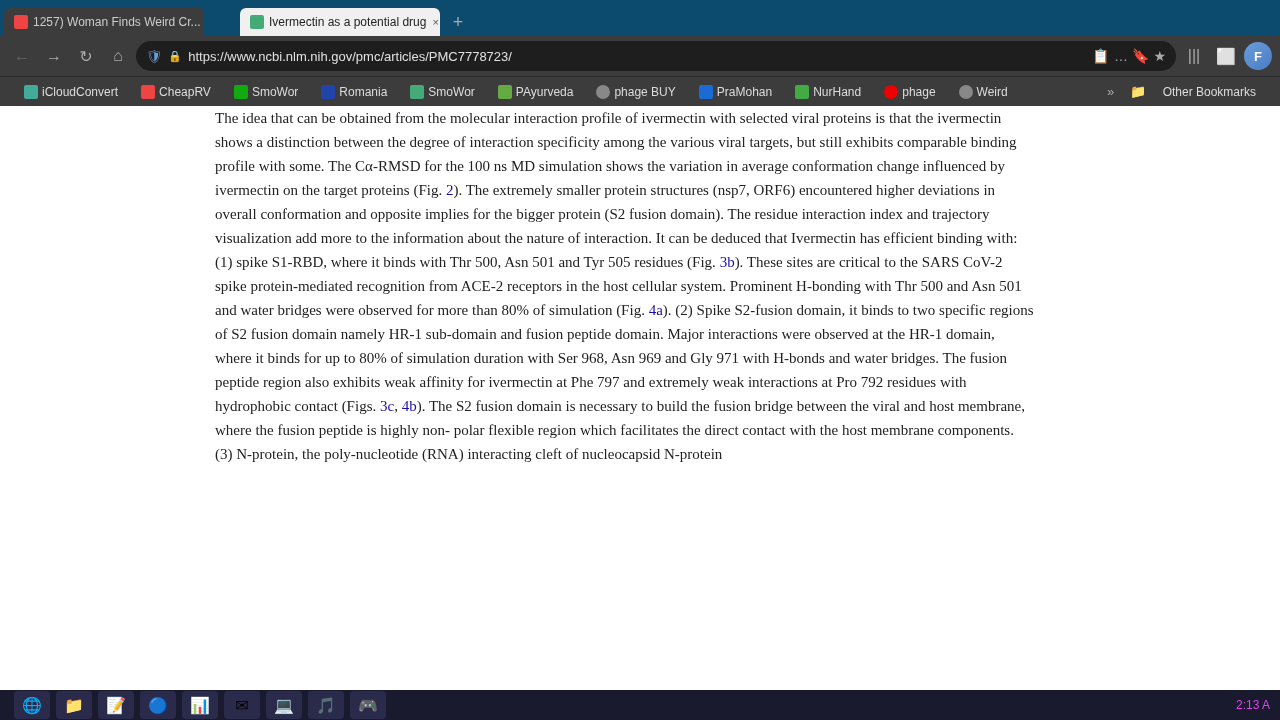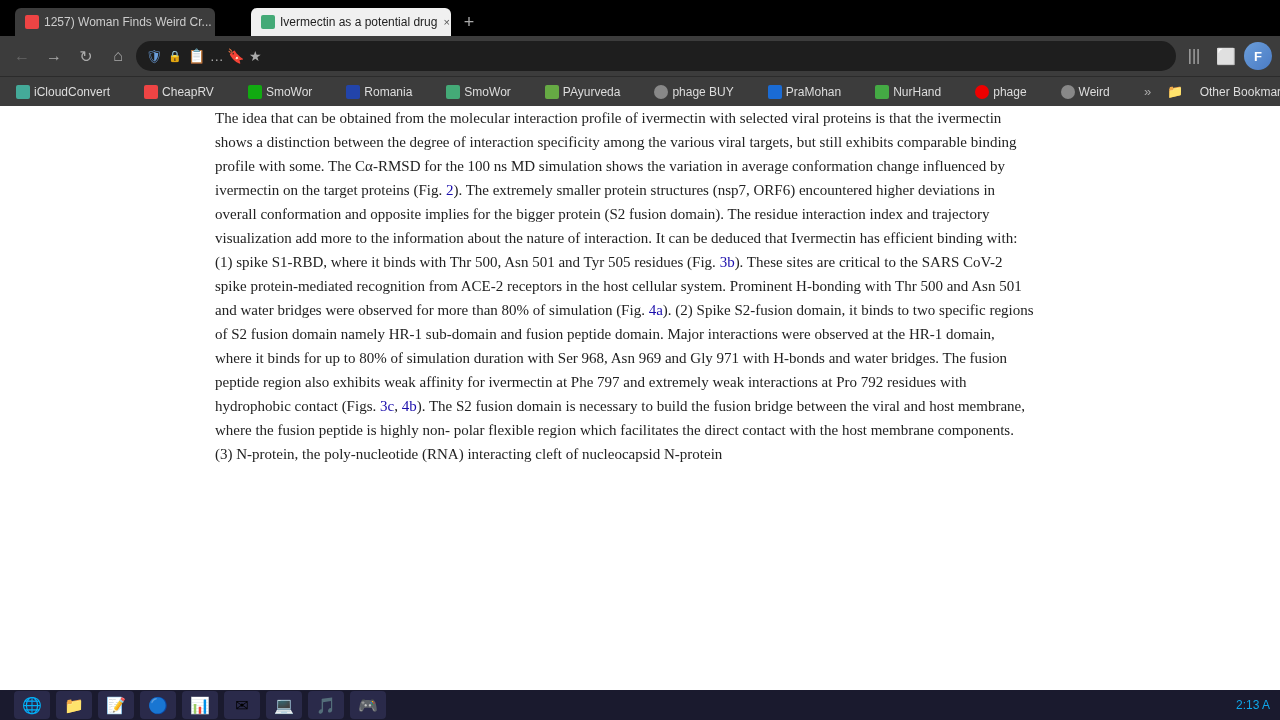--- a/index.html
+++ b/index.html
@@ -5,22 +5,22 @@
     * { margin: 0; padding: 0; box-sizing: border-box; }
     body { font-family: Arial, sans-serif; background: #f0f0f0; width: 1280px; height: 720px; overflow: hidden; }
 
     
     .browser-chrome { background: #3c3c3c; width: 100%; }
 
     
     .tab-bar {
       display: flex;
       align-items: flex-end;
-      background: #000000;
-      padding: 6px 0 0 11px;
+      background: #0c4a6e;
+      padding: 6px 0 0 0;
       height: 36px;
     }
     .tab {
       display: flex;
       align-items: center;
       padding: 0 10px;
       height: 28px;
       background: #3c3c3c;
       color: #ccc;
       font-size: 12px;
@@ -130,23 +130,23 @@
       background: linear-gradient(135deg, #6b9edb, #4a7bc4);
       display: flex; align-items: center; justify-content: center;
       color: white; font-size: 13px; font-weight: bold; cursor: pointer;
     }
 
     
     .bookmarks-bar {
       display: flex;
       align-items: center;
       background: #3c3c3c;
-      padding: 2px 8px;
+      padding: 2px 16px;
       height: 30px;
-      gap: 18px;
+      gap: 7px;
       border-top: 1px solid #2b2b2b;
     }
     .bookmark-item {
       display: flex;
       align-items: center;
       padding: 2px 8px;
       border-radius: 4px;
       cursor: pointer;
       color: #ddd;
       font-size: 12px;
@@ -204,21 +204,21 @@
       width: 1280px;
       height: 30px;
       background: #1a1a2e;
       display: flex;
       align-items: center;
       justify-content: flex-end;
       padding: 0 10px;
       gap: 8px;
     }
     .taskbar-time {
-      color: #0ea5e9;
+      color: #d946ef;
       font-size: 12px;
       font-family: Arial, sans-serif;
     }
     .taskbar-apps {
       display: flex; align-items: center; gap: 2px; flex: 1;
     }
     .taskbar-app {
       width: 36px; height: 28px;
       background: #2a2a4a;
       border-radius: 4px;
@@ -249,20 +249,21 @@
 
   <div class="nav-bar">
     <div class="nav-btn disabled">←</div>
     <div class="nav-btn">→</div>
     <div class="nav-btn">↻</div>
     <div class="nav-btn">⌂</div>
 
     <div class="address-bar-wrapper">
       <span class="address-bar-shield">🛡</span>
       <span class="address-bar-lock">🔒</span>
+      <span class="address-bar-url">https://www.ncbi.nlm.nih.gov/pmc/articles/PMC7778723/</span>
       <div class="address-bar-actions">
         <span class="address-bar-icon">📋</span>
         <span class="address-bar-icon">…</span>
         <span class="address-bar-icon">🔖</span>
         <span class="address-bar-icon">★</span>
       </div>
     </div>
 
     <div class="nav-right">
       <div class="nav-right-btn">|||</div>

